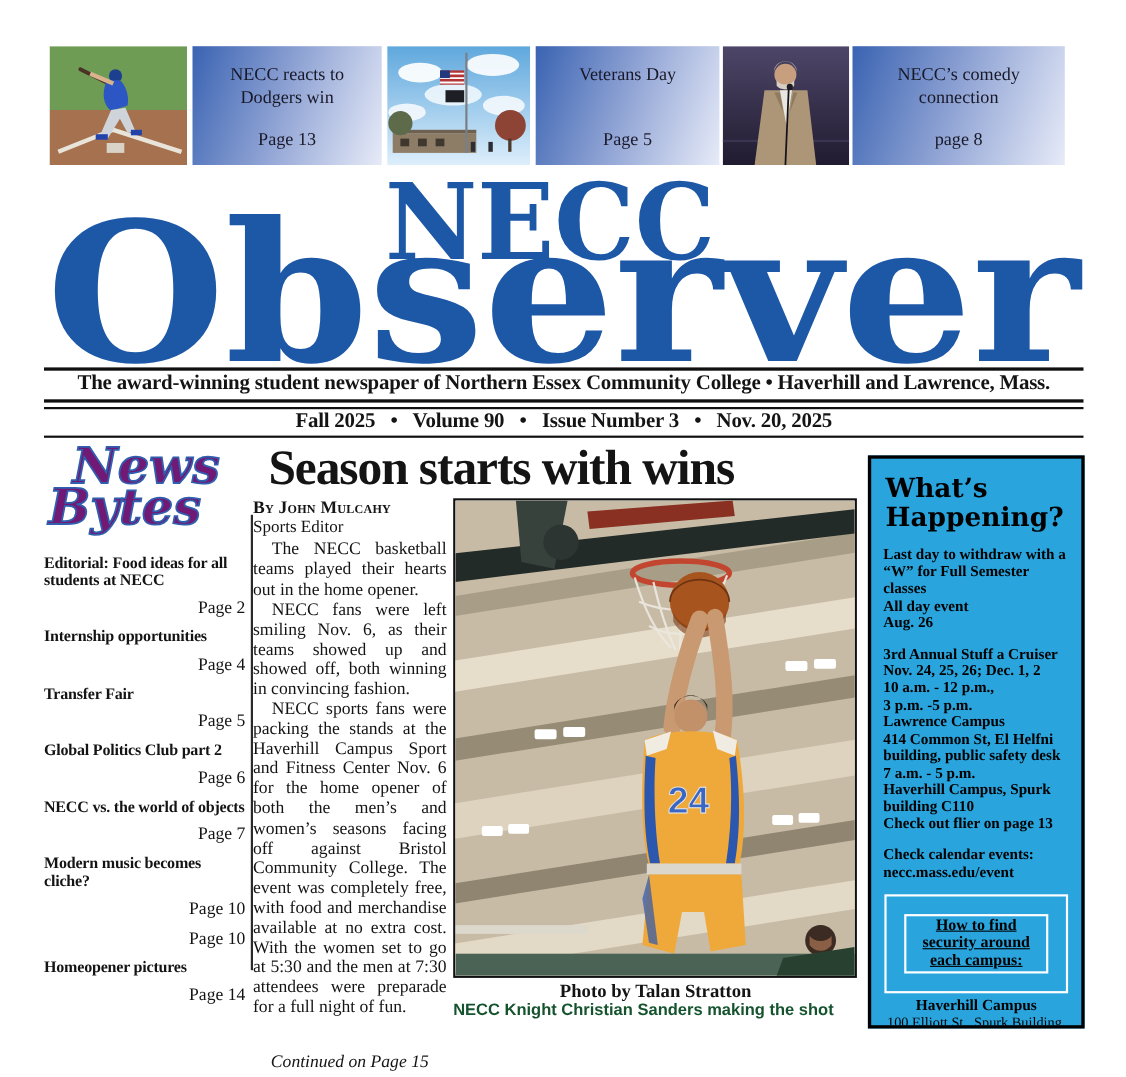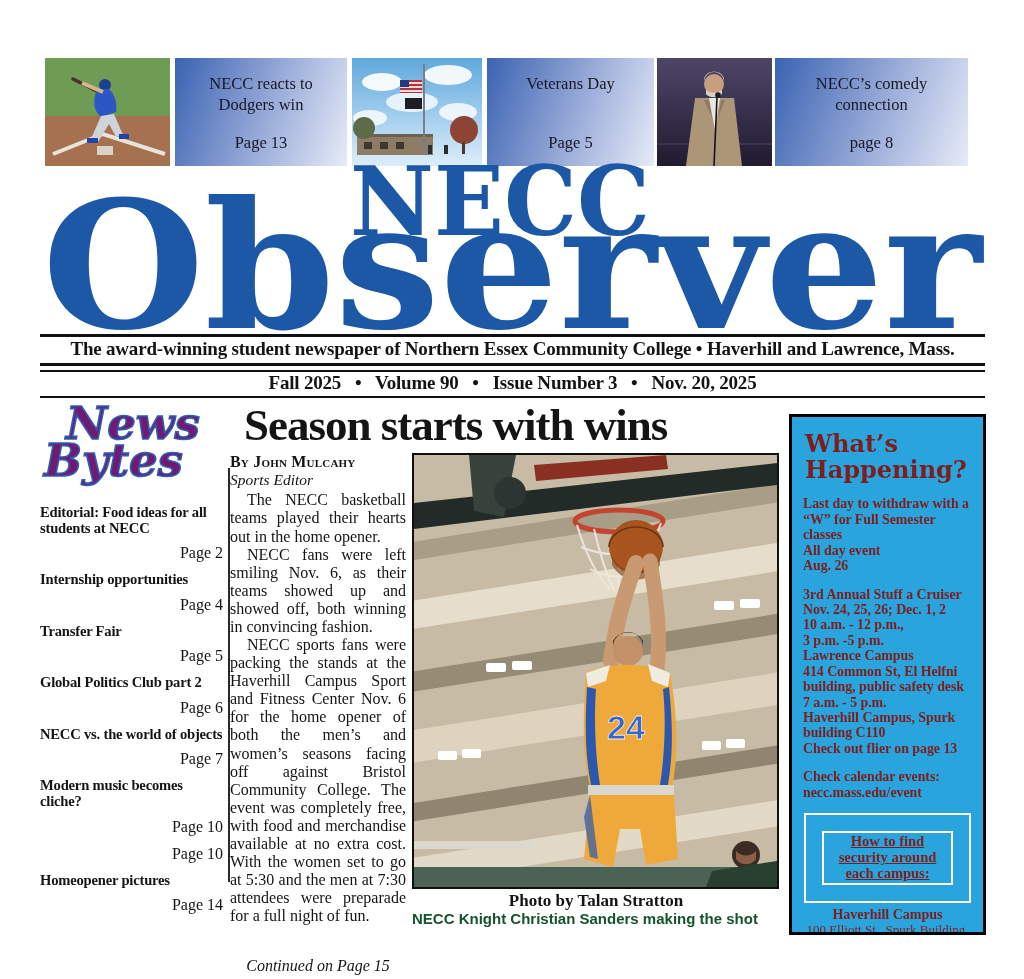--- a/index.html
+++ b/index.html
@@ -1,20 +1,20 @@
 <!DOCTYPE html>
 <html><head>
 <meta charset="utf-8">
 <style>
   html,body{margin:0;padding:0;background:#fff;}
   #page{position:relative;width:1024px;height:979px;background:#ffffff;overflow:hidden;
         font-family:"Liberation Serif",serif;color:#141414;}
 
   
-  .promo-row{position:absolute;left:45px;top:58px;height:108px;display:flex;}
+  .promo-row{position:absolute;left:45px;top:42px;height:108px;display:flex;}
   .promo-photo{display:block;height:108px;}
   .teaser{box-sizing:border-box;height:108px;display:flex;flex-direction:column;align-items:center;
           text-align:center;font-size:16.5px;color:#181828;
           background:linear-gradient(110deg,#3a63b2 0%,#8fa3d4 48%,#e7ebf8 100%);}
   .teaser-title{margin-top:15px;line-height:1.3;white-space:pre-line;}
   .teaser-page{margin-top:auto;margin-bottom:13px;}
 
   
   .masthead{position:absolute;left:40px;top:156px;}
   .masthead text{font-family:"DejaVu Serif",serif;font-weight:bold;fill:#1d58a7;}
@@ -38,32 +38,32 @@
   .nb-page{text-align:right;font-size:16px;margin-top:8px;padding-right:3px;}
   .vrule{position:absolute;left:228px;top:468px;width:1.5px;height:414px;background:#2a2a2a;}
 
   
   .center-col{position:absolute;left:230px;top:403px;width:553px;}
   .headline{font-size:45px;font-weight:bold;letter-spacing:-1px;line-height:1.0;
             white-space:nowrap;margin-left:14px;}
   .center-row{display:flex;margin-top:5px;}
   .text-col{width:176px;}
   .byline{font-weight:bold;font-size:16px;font-variant:small-caps;letter-spacing:0.2px;line-height:1.1;}
-  .byline-role{font-style:italic;font-size:15.5px;line-height:1.15;margin-bottom:3px;}
+  .byline-role{font-size:15.5px;line-height:1.15;margin-bottom:3px;}
   .text-col p{font-size:16px;line-height:1.13;text-align:justify;text-indent:17px;margin:0;}
   .continued{font-style:italic;font-size:16px;text-align:center;margin-top:32px;}
   .photo-col{width:368px;margin-left:6px;}
   .main-photo{display:block;border:2.5px solid #101010;}
   .photo-credit{text-align:center;font-weight:bold;font-size:17px;margin-top:3px;line-height:1.05;}
   .photo-caption{font-family:"Liberation Sans",sans-serif;font-weight:bold;font-size:15px;
                  color:#14532d;line-height:1.1;margin-top:1px;}
 
   
   .right-col{position:absolute;left:789px;top:414px;width:197px;height:521px;box-sizing:border-box;
-             background:#29a4dd;border:3px solid #000;padding:6px 11px;color:#7f1d1d;overflow:hidden;}
+             background:#29a4dd;border:3px solid #000;padding:6px 11px;color:#000000;overflow:hidden;}
   .wh-title{font-family:"DejaVu Serif",serif;font-weight:bold;font-size:24px;line-height:1.07;
             margin:8px 0 14px 2px;}
   .wh-block{font-weight:bold;font-size:13.8px;line-height:1.12;margin-bottom:13px;}
   .sec-box{border:2px solid #fff;padding:16px;margin:2px 1px 4px;}
   .sec-box-inner{border:2px solid #fff;text-align:center;font-weight:bold;font-size:14.5px;
                  line-height:1.1;padding:1px 2px;text-decoration:underline;}
   .sec-lines{text-align:center;font-size:13px;line-height:1.12;}
   .sec-campus{font-weight:bold;font-size:14px;}
 </style>
 </head>

